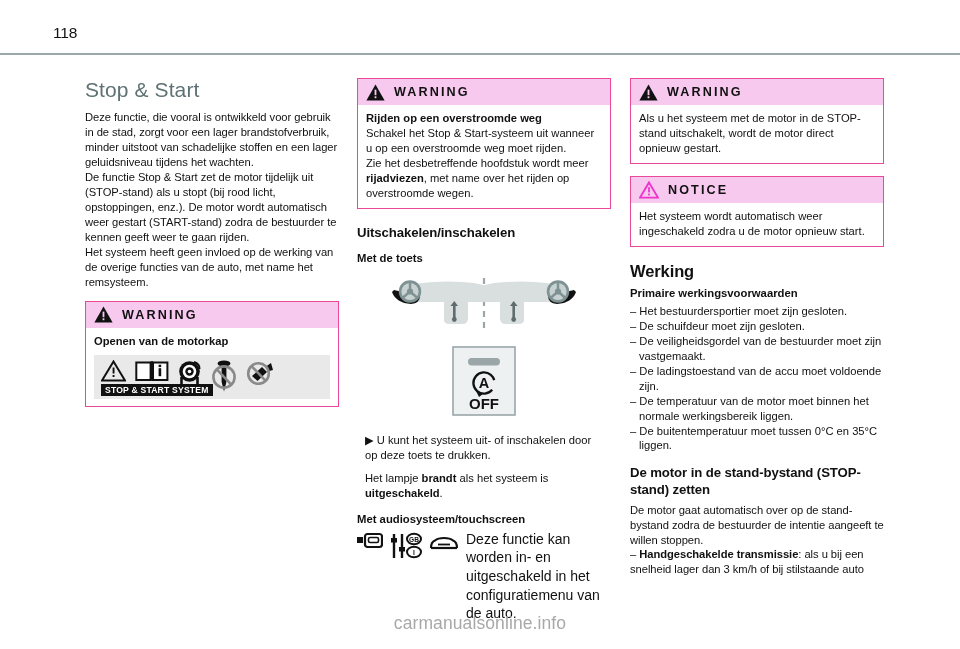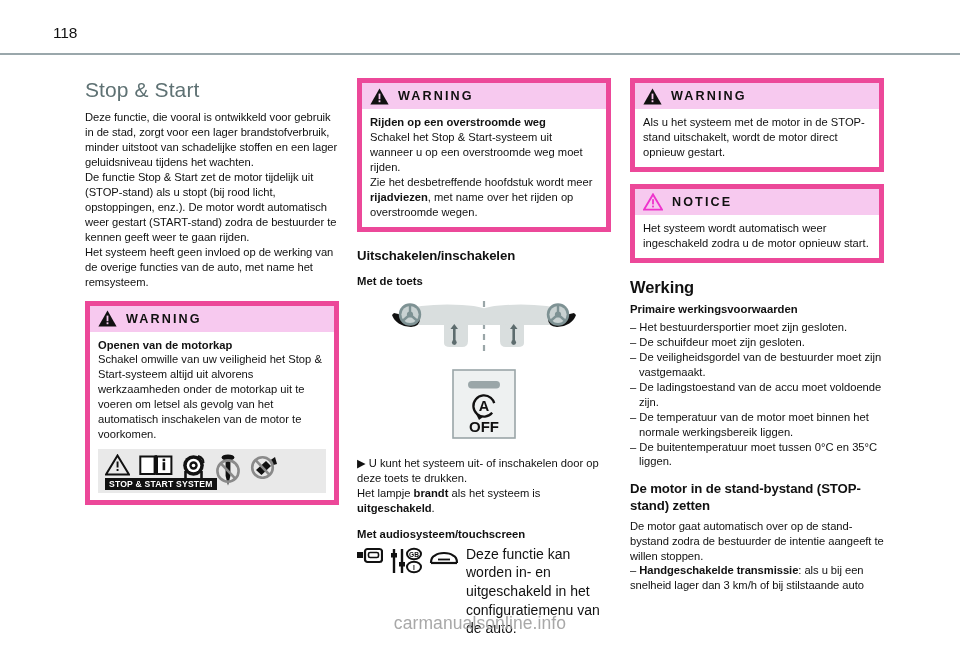--- a/index.html
+++ b/index.html
@@ -78,21 +78,21 @@
     margin: 0;
     font-size: 11.2px;
     line-height: 1.335;
     color: #111;
     letter-spacing: -0.05px;
   }
   p.body + p.body { margin-top: 0; }
 
   
   .box {
-    border: 5px solid #ec4899;
+    border: 1px solid #ec4899;
     background: #ffffff;
     margin: 0 0 12px 0;
     box-sizing: border-box;
   }
   .box-head {
     background: #f7c9ef;
     display: flex;
     align-items: center;
     padding: 4px 8px 4px 8px;
     height: 26px;
@@ -176,21 +176,21 @@
     line-height: 1.335;
     color: #111;
     text-indent: -9px;
     padding-left: 9px;
     margin: 0;
   }
   .arrow-para {
     font-size: 11.2px;
     line-height: 1.335;
     color: #111;
-    margin: 0;
+    margin: 8px;
   }
   .b { font-weight: bold; }
 
   
   .watermark {
     position: absolute;
     left: 0;
     top: 613px;
     width: 960px;
     text-align: center;
@@ -221,21 +221,20 @@
           <svg class="tri-solid" width="19" height="17" viewBox="0 0 19 17">
             <path d="M9.5 0.6 L18.6 16.4 L0.4 16.4 Z" fill="#111"></path>
             <rect x="8.6" y="5.6" width="1.8" height="5.6" fill="#f7c9ef"></rect>
             <rect x="8.6" y="12.3" width="1.8" height="1.9" fill="#f7c9ef"></rect>
           </svg>
         </span>
         <span class="label">WARNING</span>
       </div>
       <div class="box-body">
         <p class="lead">Openen van de motorkap</p>
-        <p>Schakel omwille van uw veiligheid het Stop &amp; Start-systeem altijd uit alvorens werkzaamheden onder de motorkap uit te voeren om letsel als gevolg van het automatisch inschakelen van de motor te voorkomen.</p>
 
         <div class="icon-strip">
 
           <span style="margin-bottom:12px;">
             <svg width="25" height="22" viewBox="0 0 25 22">
               <path d="M12.5 1.5 L24 20.5 L1 20.5 Z" fill="none" stroke="#111" stroke-width="2"></path>
               <rect x="11.6" y="7.5" width="1.9" height="6" fill="#111"></rect>
               <rect x="11.6" y="15" width="1.9" height="2" fill="#111"></rect>
             </svg>
           </span>

